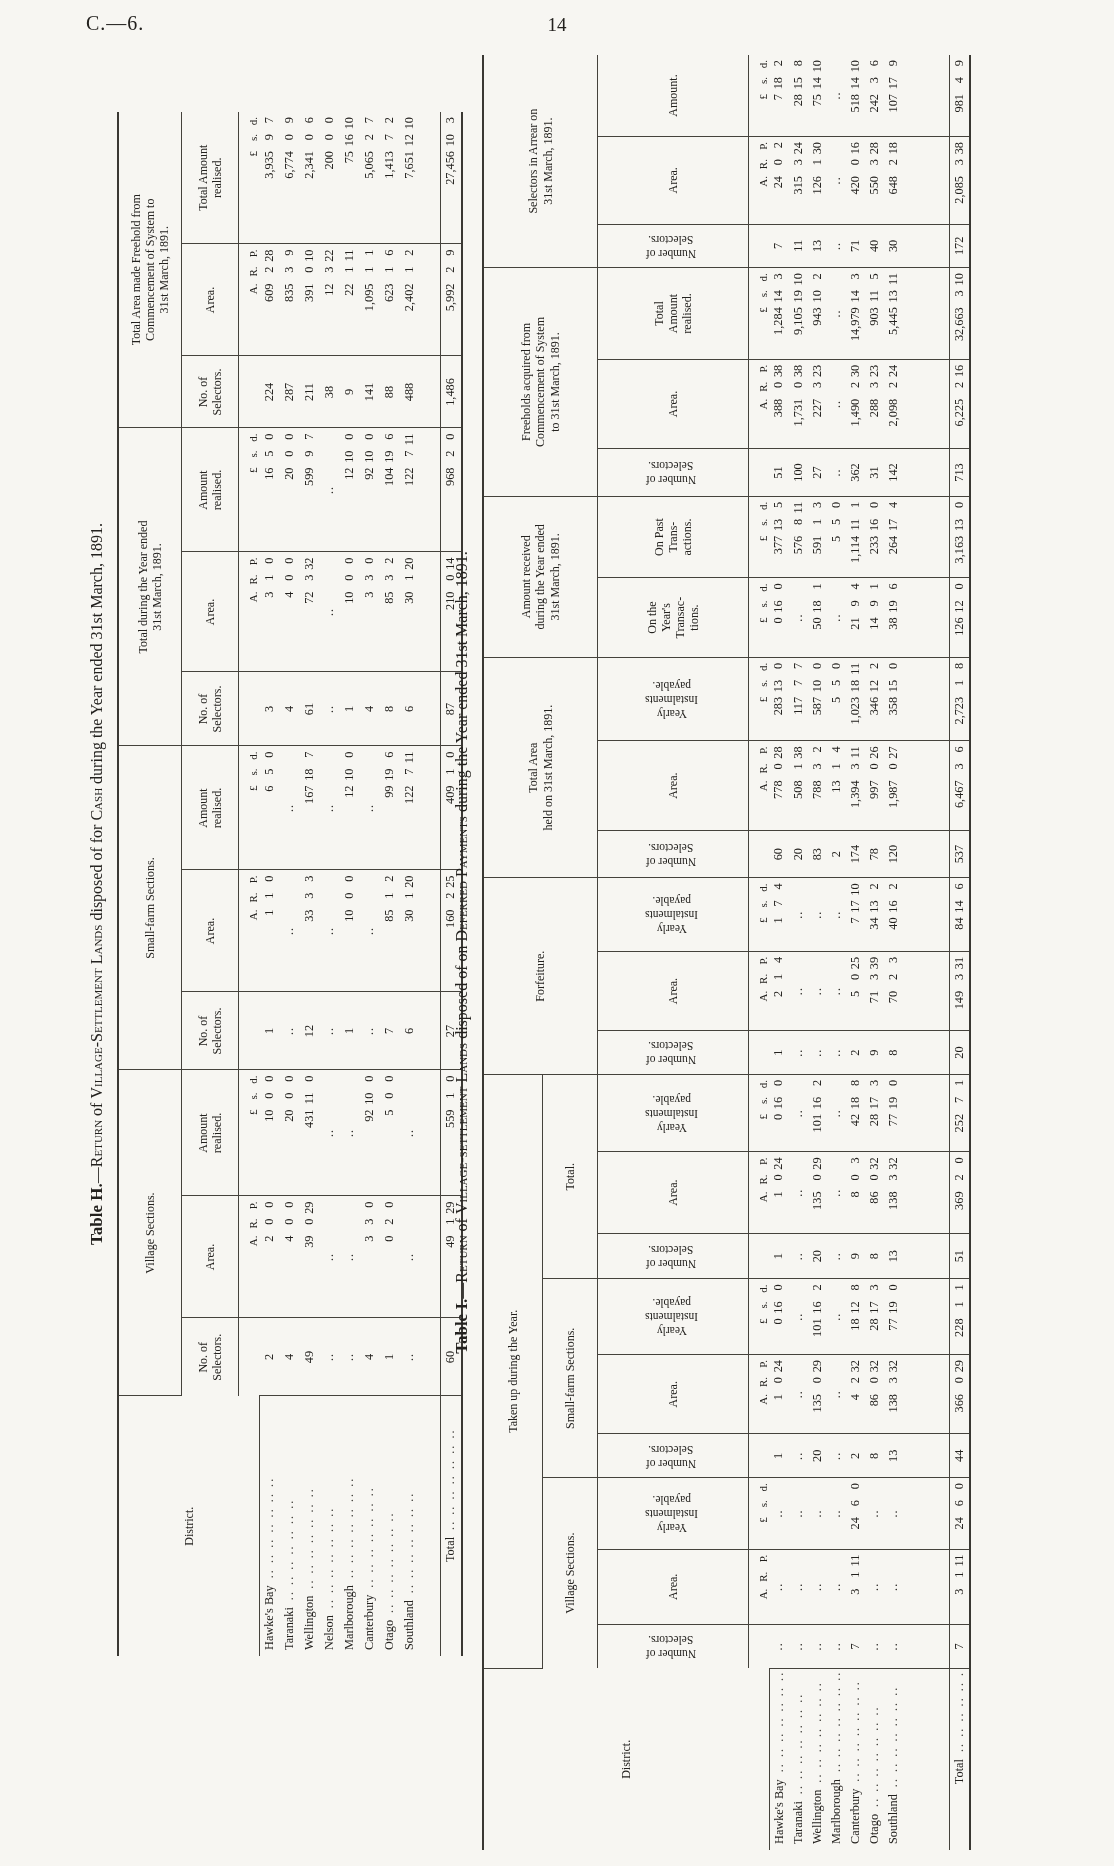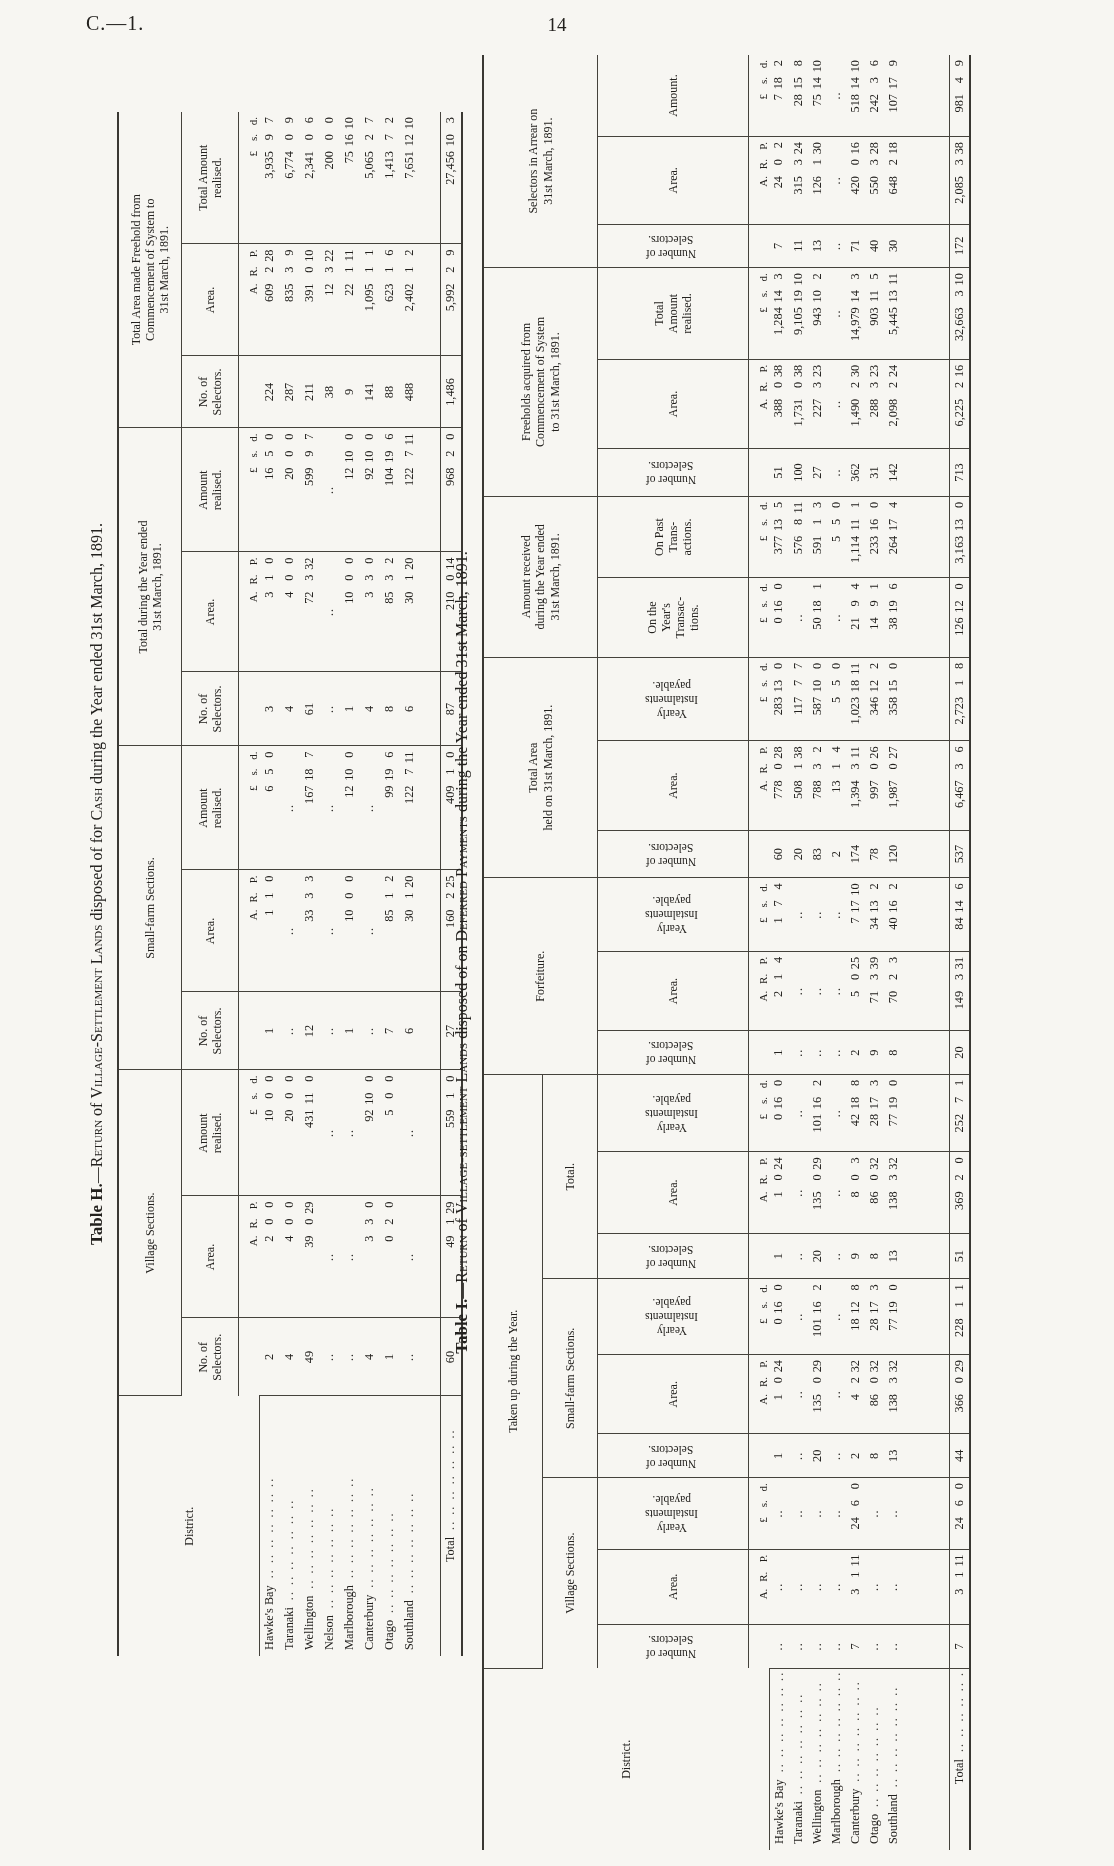--- a/index.html
+++ b/index.html
@@ -51,21 +51,21 @@
   tr.total .dname{padding-left:36%;}
   .h-leaf th.tall{height:150px;}
   #tbl-h .h-groups th{height:62px;}
   #tbl-h .h-leaf th{height:56px;}
   #tbl-i .h-groups th{height:58px;}
   #tbl-i .h-sub th{height:54px;}
 </style>
 </head>
 <body>
 
-<div class="pagehead-ref">C.—1.</div>
+<div class="pagehead-ref">C.—6.</div>
 <div class="pagehead-num">14</div>
 
 <div class="rotwrap" id="wrap-h">
   <div class="rot" id="rot-h">
     <div class="tbl-title">
       <span class="pfx">Table H.</span><span>—</span><span class="sc">Return</span><span> of </span><span class="sc">Village-Settlement Lands</span><span> disposed of for </span><span class="sc">Cash</span><span> during the Year ended 31st March, 1891.</span>
     </div>
     <table id="tbl-h">
       <colgroup>
         <col style="width:260px">

